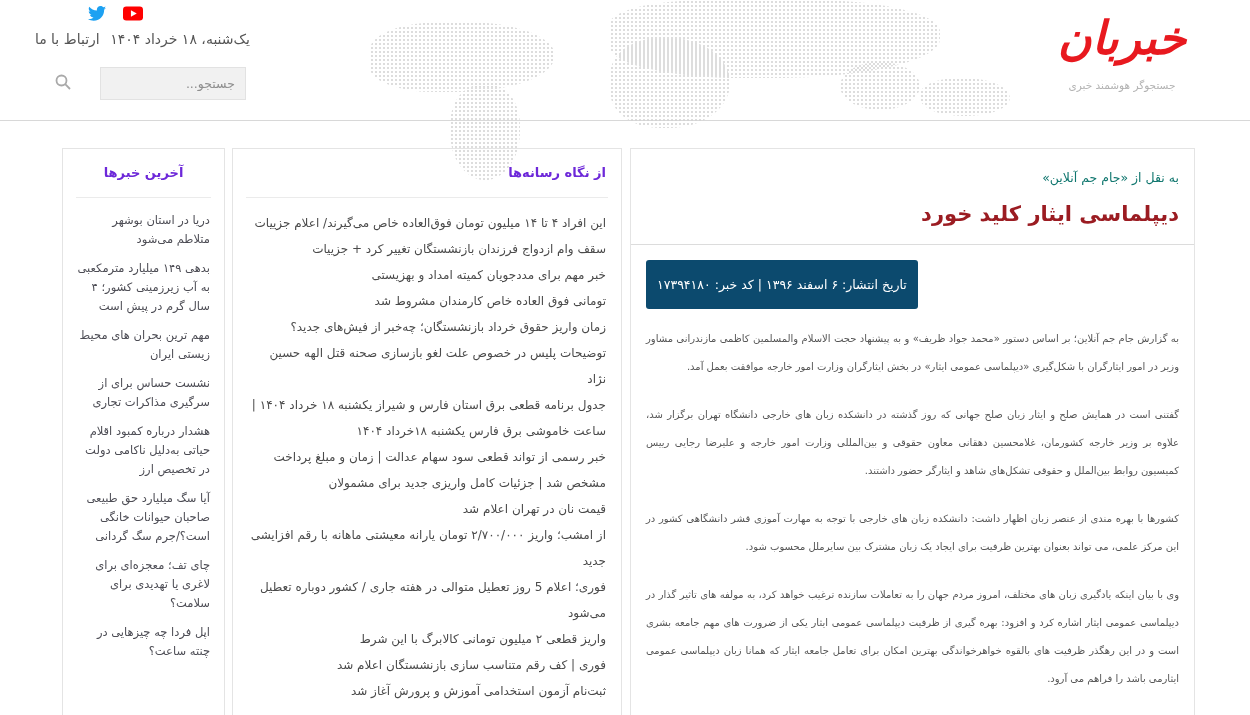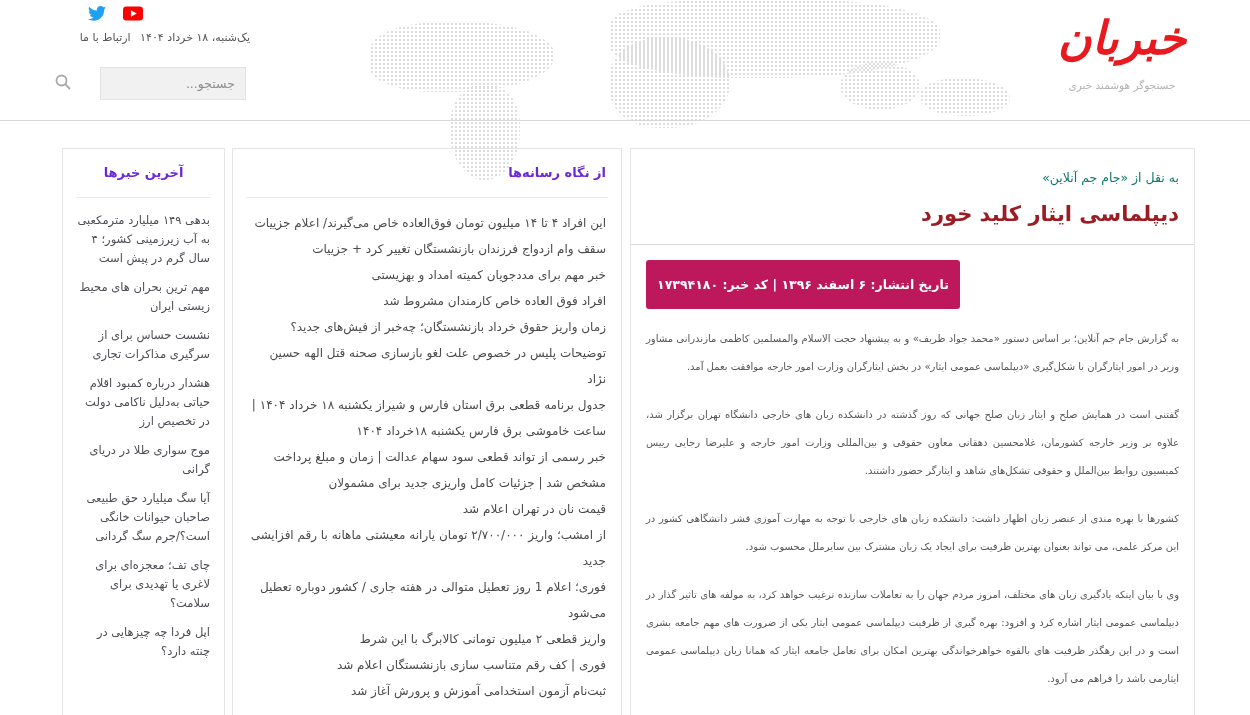--- a/index.html
+++ b/index.html
@@ -14,21 +14,21 @@
               background-image:radial-gradient(#d2d2d2 1px, rgba(0,0,0,0) 1.3px);
               background-size:4px 4px; }
   .logo-wrap { position:absolute; top:6px; right:58px; width:140px; text-align:center; cursor:pointer; }
   .logo-text { color:#e8191f; font-size:46px; font-weight:bold; font-style:italic;
                line-height:64px; letter-spacing:-2px; }
   .logo-tag  { color:#b3b3b3; font-size:10.5px; margin-top:9px; letter-spacing:.5px; }
 
   .social-row { position:absolute; top:6px; left:88px; height:18px; direction:ltr; }
   .social-row a { display:inline-block; margin-right:12px; vertical-align:top; }
   .date-row { position:absolute; top:31px; left:70px; width:180px; direction:rtl;
-              font-size:11px; color:#555; text-align:right; white-space:nowrap; }
+              font-size:14px; color:#555; text-align:right; white-space:nowrap; }
   .date-row a { color:#555; text-decoration:none; margin-right:6px; }
   .search-box { position:absolute; top:67px; left:100px; width:146px; height:33px;
                 background:#f1f1f1; border:1px solid #e2e2e2; display:flex;
                 align-items:center; direction:rtl; padding:0 10px; }
   .search-box input { flex:1; border:none; background:transparent; outline:none;
                       font-size:12.5px; color:#555; direction:rtl; text-align:right;
                       font-family:"DejaVu Sans", sans-serif; }
   .search-box input::placeholder { color:#8f8f8f; }
   .search-icon { margin-left:0; margin-right:8px; flex:0 0 auto; }
 
@@ -49,22 +49,22 @@
   .media-list li { font-size:12px; color:#4a4a4a; line-height:26px;
                    text-align:right; cursor:pointer; }
 
   
   .article-panel { left:630px; width:565px; height:900px; padding:0 15px; }
   .source-note { padding-top:21px; font-size:12.5px; color:#0f766e; text-align:right; }
   .article-title { margin-top:17px; font-size:21px; font-weight:bold; color:#9b1c22;
                    text-align:right; }
   .article-rule { border:none; border-top:1px solid #dcdcdc; margin:18px -15px 0; }
   .badge-row { margin-top:15px; text-align:left; direction:ltr; }
-  .meta-badge { display:inline-block; direction:rtl; background:#be185d; color:#fff;
-                font-size:12.5px; font-weight:bold; padding:17px 11px; border-radius:3px; }
+  .meta-badge { display:inline-block; direction:rtl; background:#0c4a6e; color:#fff;
+                font-size:12.5px; font-weight:normal; padding:17px 11px; border-radius:3px; }
   .article-body { margin-top:16px; }
   .article-body p { font-size:10px; color:#555; line-height:28px; text-align:justify;
                     text-align-last:right; margin-bottom:20px; }
 </style>
 </head>
 <body>
 
 <header class="site-header">
 
   <div class="map-bg">
@@ -109,47 +109,47 @@
         </svg>
     </span>
   </div>
 </header>
 
 <aside class="panel latest-panel">
   <h2 class="panel-title">آخرین خبرها</h2>
   <div class="panel-divider"></div>
   <ul class="latest-list">
 
+  <li>دریا در استان بوشهر متلاطم می‌شود</li>
       <li>بدهی ۱۴۹ میلیارد مترمکعبی به آب زیرزمینی کشور؛ ۴ سال گرم در پیش است</li>
       <li>مهم ترین بحران های محیط زیستی ایران</li>
       <li>نشست حساس برای از سرگیری مذاکرات تجاری</li>
       <li>هشدار درباره کمبود اقلام حیاتی به‌دلیل ناکامی دولت در تخصیص ارز</li>
-      <li>موج سواری طلا در دریای گرانی</li>
       <li>آیا سگ میلیارد حق طبیعی صاحبان حیوانات خانگی است؟/جرم سگ گردانی</li>
       <li>چای تف؛ معجزه‌ای برای لاغری یا تهدیدی برای سلامت؟</li>
-      <li>اپل فردا چه چیزهایی در چنته دارد؟</li>
+      <li>اپل فردا چه چیزهایی در چنته ساعت؟</li>
     </ul>
 </aside>
 
 <section class="panel media-panel">
   <h2 class="panel-title">از نگاه رسانه‌ها</h2>
   <div class="panel-divider"></div>
   <ul class="media-list">
 
   <li>این افراد ۴ تا ۱۴ میلیون تومان فوق‌العاده خاص می‌گیرند/ اعلام جزییات</li>
       <li>سقف وام ازدواج فرزندان بازنشستگان تغییر کرد + جزییات</li>
       <li>خبر مهم برای مددجویان کمیته امداد و بهزیستی</li>
-      <li>افراد فوق العاده خاص کارمندان مشروط شد</li>
+      <li>تومانی فوق العاده خاص کارمندان مشروط شد</li>
       <li>زمان واریز حقوق خرداد بازنشستگان؛ چه‌خبر از فیش‌های جدید؟</li>
       <li>توضیحات پلیس در خصوص علت لغو بازسازی صحنه قتل الهه حسین نژاد</li>
       <li>جدول برنامه قطعی برق استان فارس و شیراز یکشنبه ۱۸ خرداد ۱۴۰۴ | ساعت خاموشی برق فارس یکشنبه ۱۸خرداد ۱۴۰۴</li>
       <li>خبر رسمی از تواند قطعی سود سهام عدالت | زمان و مبلغ پرداخت مشخص شد | جزئیات کامل واریزی جدید برای مشمولان</li>
       <li>قیمت نان در تهران اعلام شد</li>
       <li>از امشب؛ واریز ۲/۷۰۰/۰۰۰ تومان یارانه معیشتی ماهانه با رقم افزایشی جدید</li>
-      <li>فوری؛ اعلام 1 روز تعطیل متوالی در هفته جاری / کشور دوباره تعطیل می‌شود</li>
+      <li>فوری؛ اعلام 5 روز تعطیل متوالی در هفته جاری / کشور دوباره تعطیل می‌شود</li>
       <li>واریز قطعی ۲ میلیون تومانی کالابرگ با این شرط</li>
       <li>فوری | کف رقم متناسب سازی بازنشستگان اعلام شد</li>
       <li>ثبت‌نام آزمون استخدامی آموزش و پرورش آغاز شد</li>
     </ul>
 </section>
 
 <article class="panel article-panel">
   <div class="source-note">به نقل از «جام جم آنلاین»</div>
   <h1 class="article-title">دیپلماسی ایثار کلید خورد</h1>
   <hr class="article-rule">

